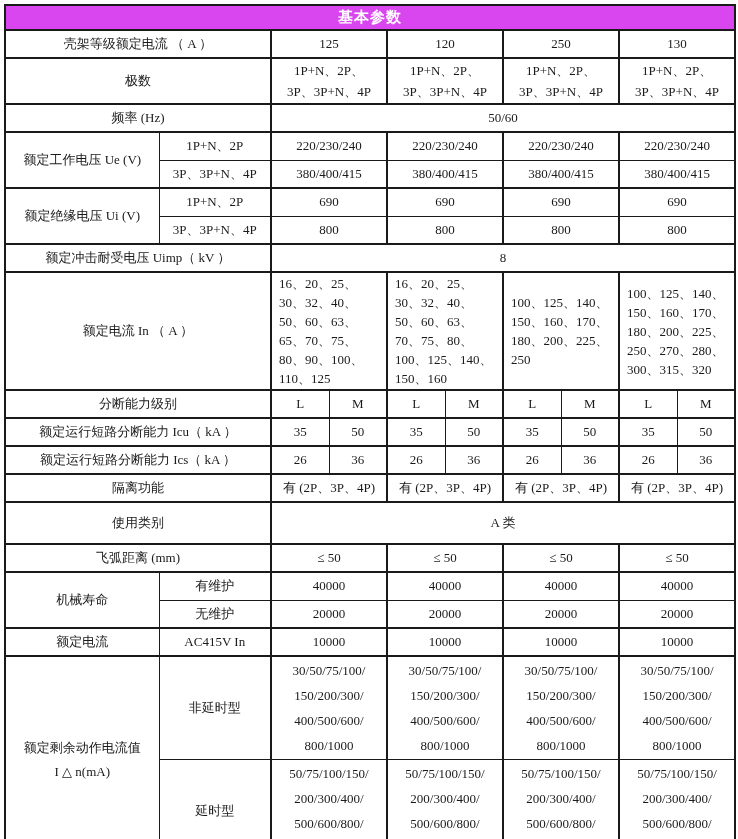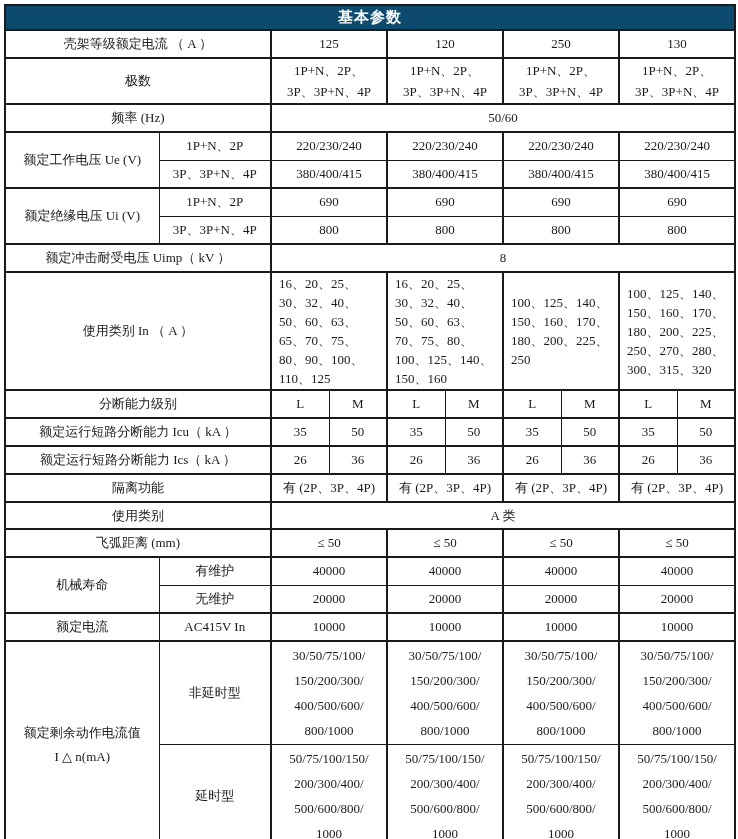--- a/index.html
+++ b/index.html
@@ -4,28 +4,28 @@
 <style>
   html,body{margin:0;padding:0;background:#ffffff;}
   .page{width:738px;height:839px;box-sizing:border-box;padding:4px;background:#fff;
         font-family:"Liberation Serif","DejaVu Serif",serif;color:#1a1a1a;}
   table.spec{border-collapse:collapse;table-layout:fixed;width:730px;
              border:2px solid #1a1a1a;}
   td{border:1px solid #1a1a1a;text-align:center;vertical-align:middle;
      font-size:13px;padding:1px 3px;overflow:hidden;}
   tr.sec td{border-top-width:2px;}
   td.bl2{border-left-width:2px;}
-  td.hd{background:#0c4a6e;color:#ffffff;font-weight:bold;font-size:15px;
+  td.hd{background:#d946ef;color:#ffffff;font-weight:bold;font-size:15px;
         letter-spacing:1px;border:1px solid #1a1a1a;}
   .pre{white-space:pre-line;text-align:center;}
   .lh21{line-height:21px;}
   .lh19{line-height:19px;text-align:left;padding-left:7px;}
   .lh25{line-height:25px;}
   .lh24{line-height:24px;}
-  tr.h25{height:25px;} tr.h27{height:27px;} tr.h28{height:28px;}
+  tr.h25{height:25px;} tr.h27{height:42px;} tr.h28{height:28px;}
   tr.h42{height:42px;} tr.h113{height:113px;} tr.h102{height:102px;} tr.h98{height:98px;}
 </style>
 </head>
 <body>
 
 <div class="page">
 <table class="spec">
   <colgroup>
     <col style="width:154px">
         <col style="width:112px">
@@ -100,21 +100,21 @@
     <td colspan="2" class="bl2">800</td>
     <td colspan="2" class="bl2">800</td>
   </tr>
 
   <tr class="h28 sec">
     <td colspan="2">额定冲击耐受电压 Uimp（ kV ）</td>
     <td colspan="8" class="bl2">8</td>
   </tr>
 
   <tr class="h113 sec">
-    <td colspan="2">使用类别 In （ A ）</td>
+    <td colspan="2">额定电流 In （ A ）</td>
     <td colspan="2" class="bl2 pre lh19">16、20、25、
 30、32、40、
 50、60、63、
 65、70、75、
 80、90、100、
 110、125</td>
     <td colspan="2" class="bl2 pre lh19">16、20、25、
 30、32、40、
 50、60、63、
 70、75、80、

